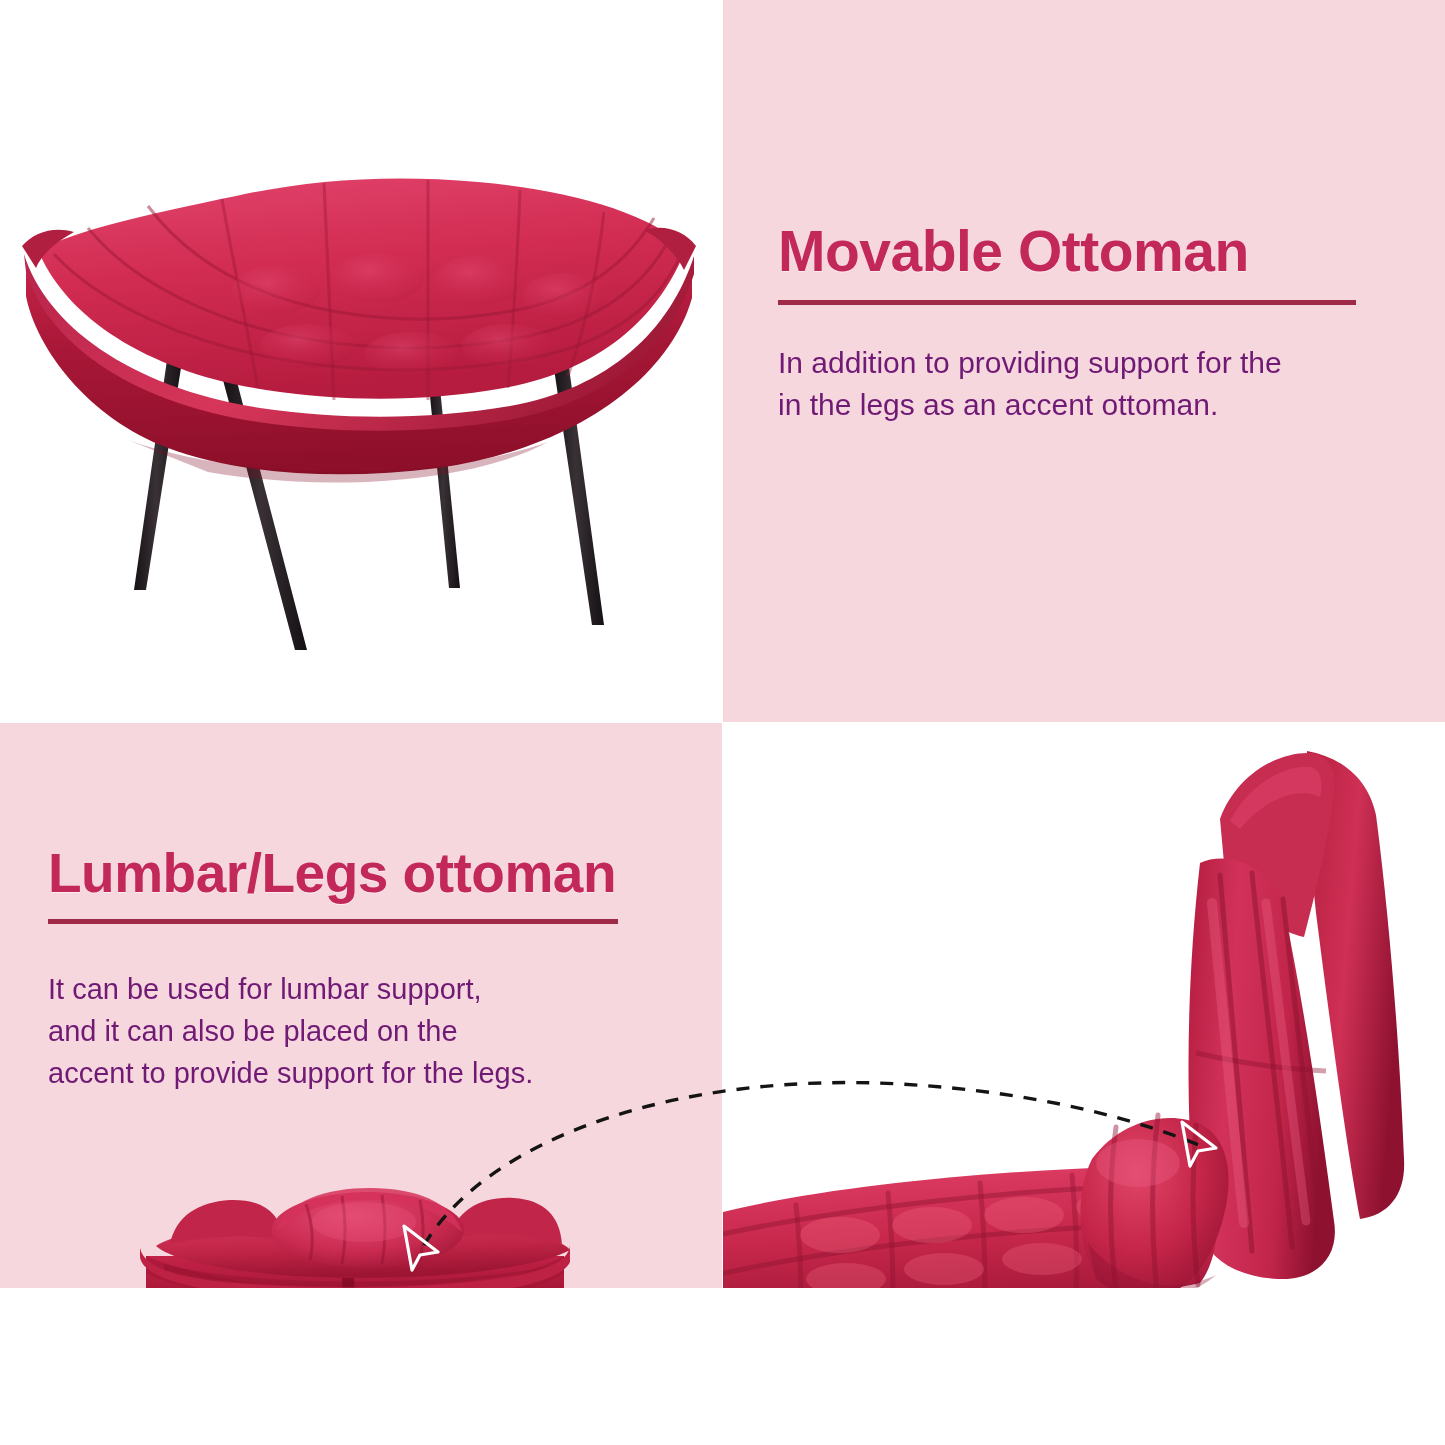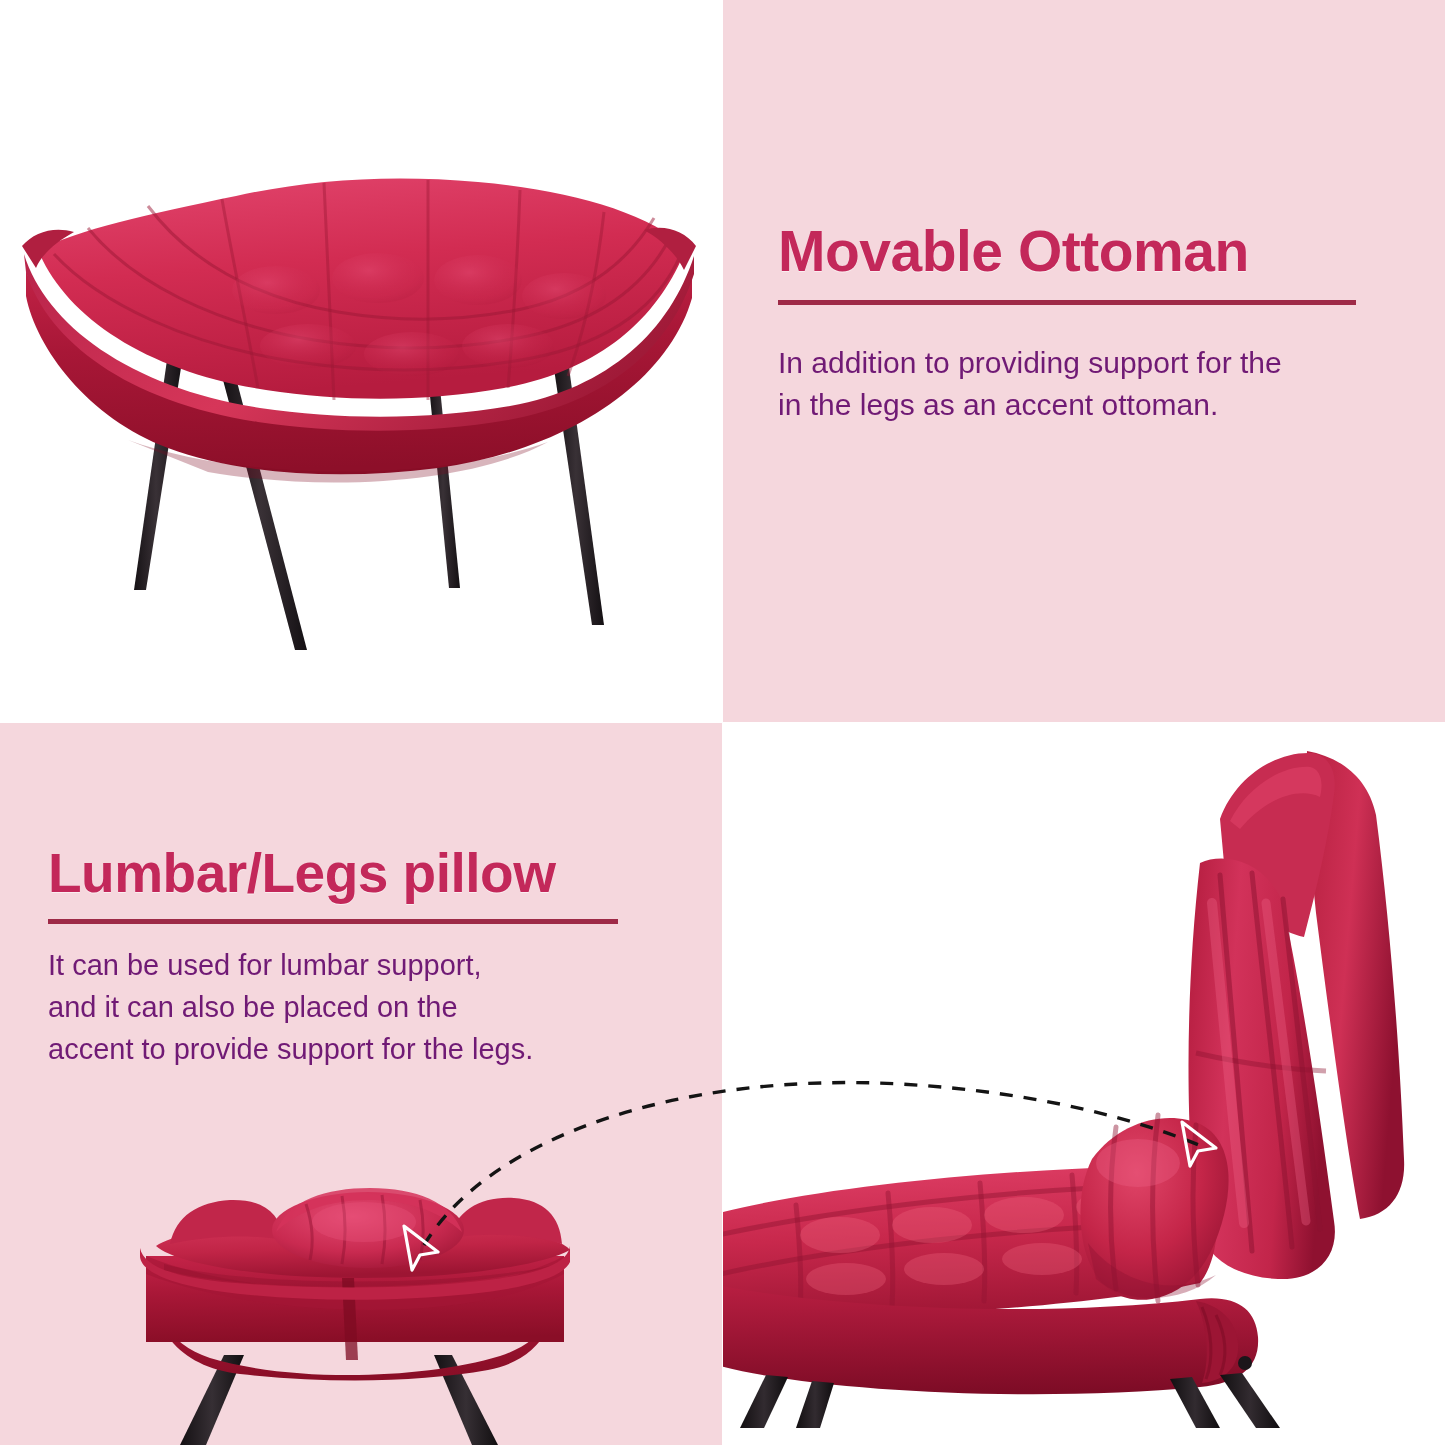--- a/index.html
+++ b/index.html
@@ -3,21 +3,21 @@
 <meta charset="utf-8">
 <style>
   html, body {
     margin: 0;
     padding: 0;
     background: #ffffff;
   }
   #page {
     position: relative;
     width: 1445px;
-    height: 1445px;
+    height: 1288px;
     overflow: hidden;
     font-family: "Liberation Sans", sans-serif;
     background: #ffffff;
   }
 
   
   .quad {
     position: absolute;
     width: 722px;
     height: 722px;
@@ -55,21 +55,21 @@
   }
   .tb-bl .rule { width: 570px; margin-top: 16px; }
 
   .body-copy {
     margin-top: 37px;
     font-size: 30px;
     line-height: 1.42;
     color: #701a75;
     font-weight: 400;
   }
-  .tb-bl .body-copy { margin-top: 20px; font-size: 29px; line-height: 1.45; }
+  .tb-bl .body-copy { margin-top: 44px; font-size: 29px; line-height: 1.45; }
   .body-copy .ln { display: block; white-space: nowrap; }
 
   
   .art {
     position: absolute;
     display: block;
   }
   .art-ottoman   { left: 8px;   top: 150px;  width: 700px;  height: 540px; }
   .art-small-ott { left: 120px; top: 1170px; width: 470px;  height: 275px; }
   .art-chair     { left: 700px; top: 740px;  width: 745px;  height: 705px; }
@@ -257,21 +257,21 @@
           <path d="M300 30 C 304 50, 304 72, 300 90"></path>
         </g>
         <ellipse cx="244" cy="52" rx="52" ry="20" fill="#e8527a" opacity="0.35"></ellipse>
       </g>
 
       <path d="M44 94 C 120 116, 330 118, 430 96 C 350 122, 130 124, 44 100 Z" fill="#7d0b22" opacity="0.25"></path>
     </svg>
   </div>
 
   <div class="text-block tb-bl">
-    <h1 class="headline">Lumbar/Legs pillow</h1>
+    <h1 class="headline">Lumbar/Legs ottoman</h1>
     <div class="rule"></div>
     <p class="body-copy">
       <span class="ln">It can be used for lumbar support,</span>
       <span class="ln">and it can also be placed on the</span>
       <span class="ln">accent to provide support for the legs.</span>
     </p>
   </div>
 
   <div class="quad quad-br">
     <svg class="art art-chair" style="left:-23px; top:0;" viewBox="0 0 745 705" aria-hidden="true">

